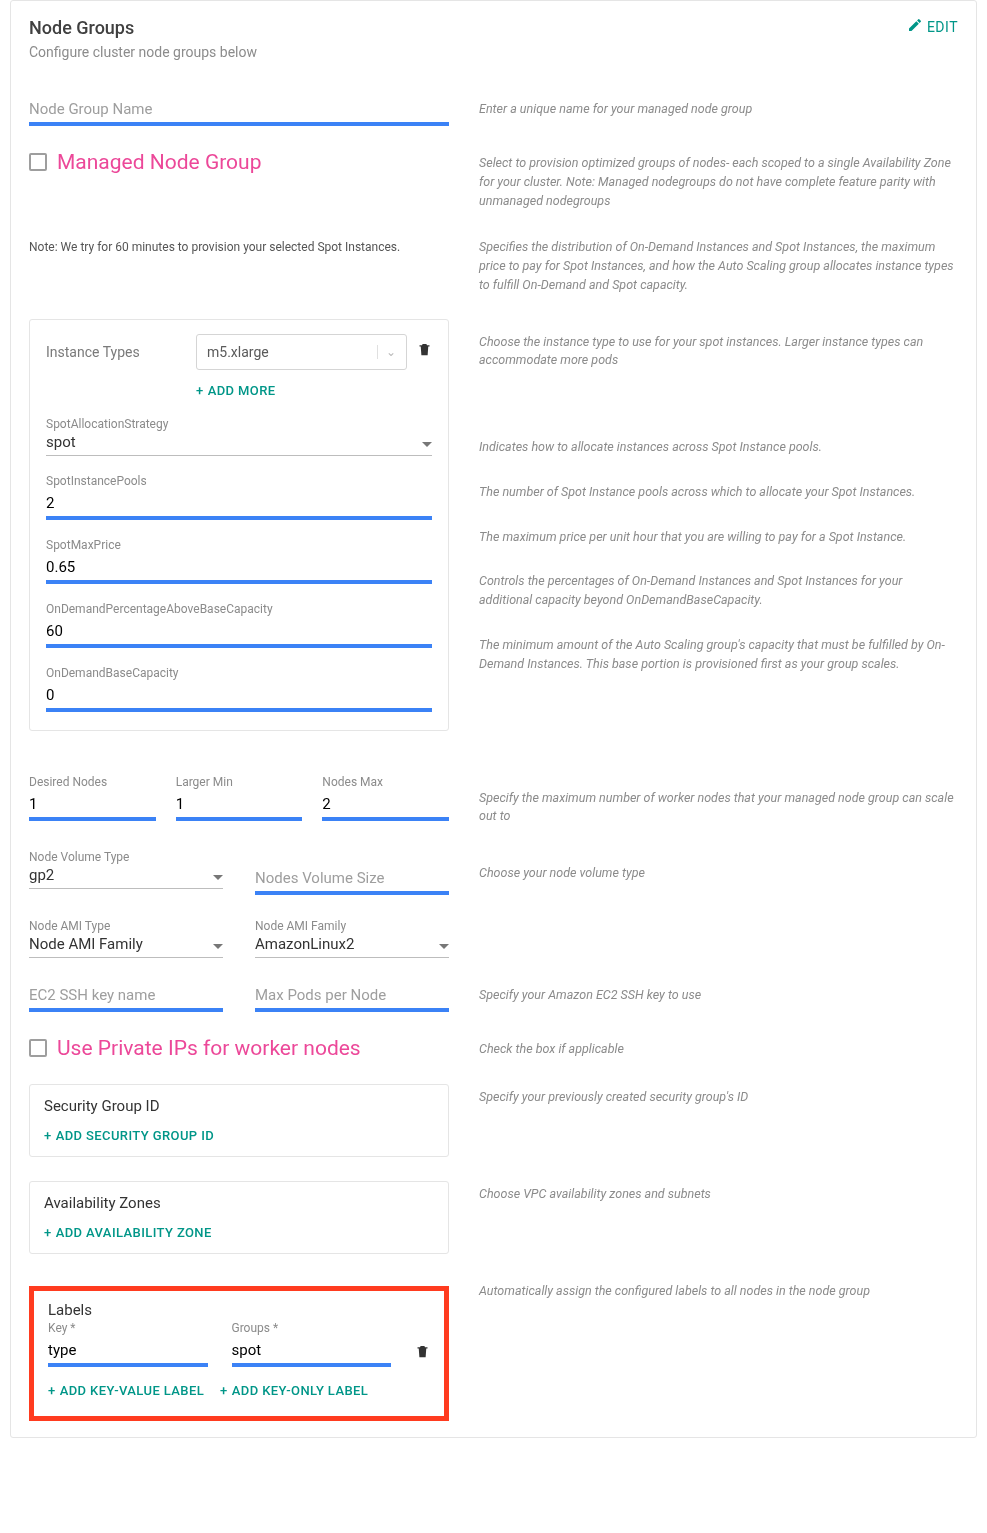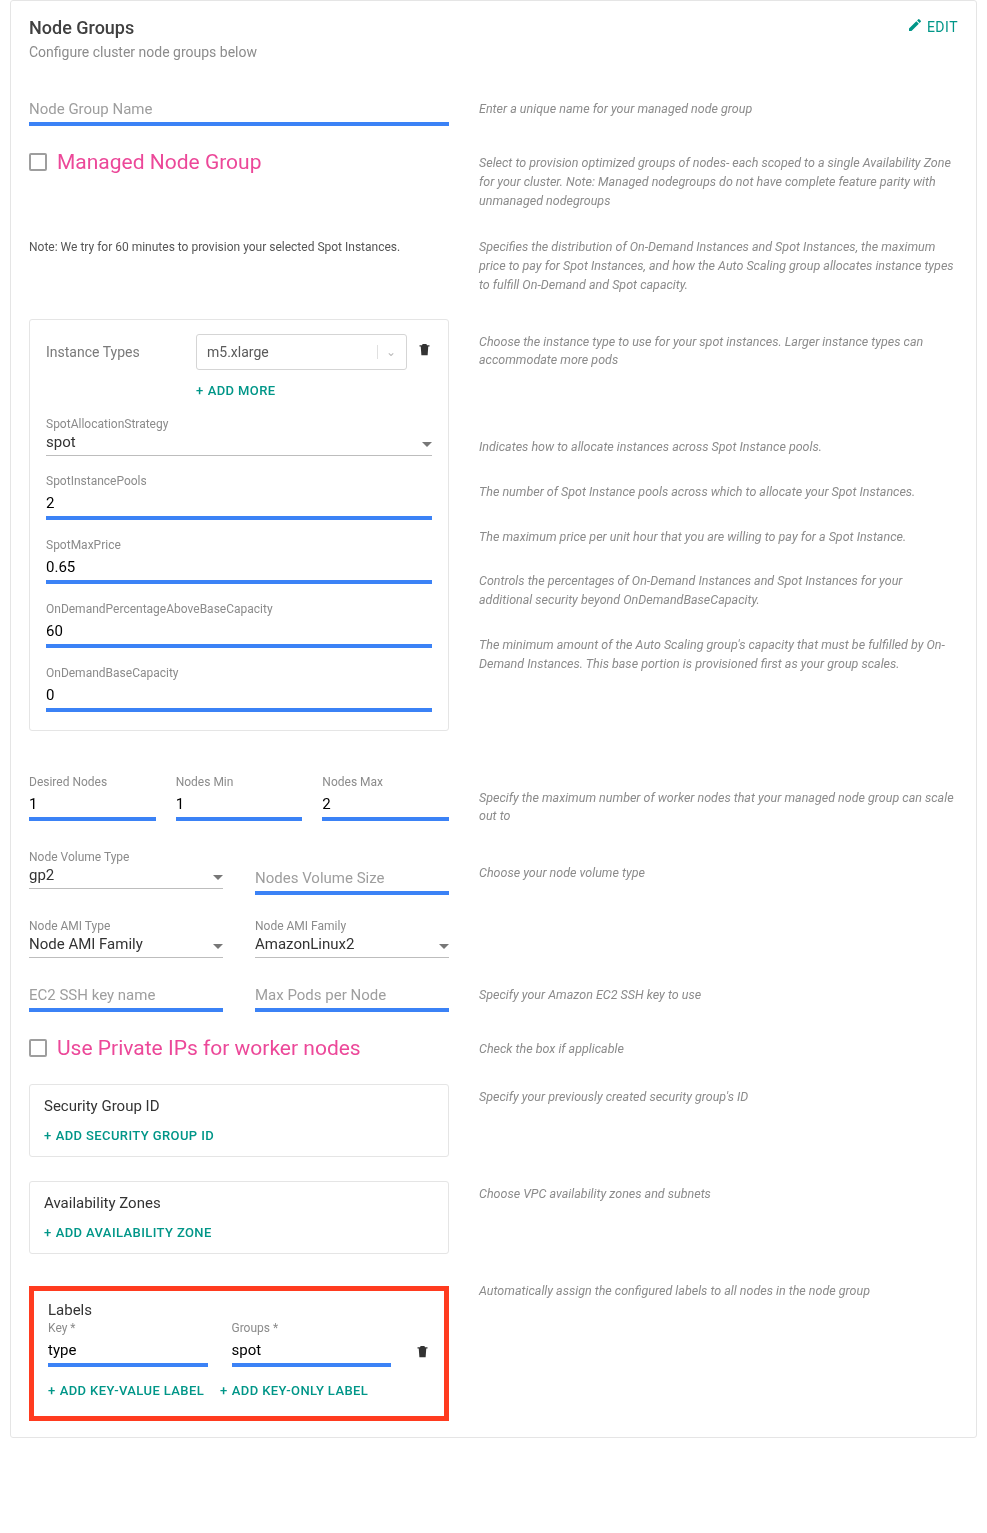--- a/index.html
+++ b/index.html
@@ -124,34 +124,34 @@
         <div class="small-line" style="margin-bottom:0">
           <span class="label-sm">OnDemandBaseCapacity</span>
           <input class="underline-field" value="0" style="">
         </div>
       </div>
       <div class="right-col" style="display:flex;flex-direction:column;gap:40px;padding-top:14px">
         <div>Choose the instance type to use for your spot instances. Larger instance types can accommodate more pods</div>
         <div style="margin-top:28px">Indicates how to allocate instances across Spot Instance pools.</div>
         <div style="margin-top:-14px">The number of Spot Instance pools across which to allocate your Spot Instances.</div>
         <div style="margin-top:-14px">The maximum price per unit hour that you are willing to pay for a Spot Instance.</div>
-        <div style="margin-top:-14px">Controls the percentages of On-Demand Instances and Spot Instances for your additional security beyond OnDemandBaseCapacity.</div>
+        <div style="margin-top:-14px">Controls the percentages of On-Demand Instances and Spot Instances for your additional capacity beyond OnDemandBaseCapacity.</div>
         <div style="margin-top:-14px">The minimum amount of the Auto Scaling group's capacity that must be fulfilled by On-Demand Instances. This base portion is provisioned first as your group scales.</div>
       </div>
     </div>
 
     <div class="row">
       <div class="left-col">
         <div class="triple">
           <div class="col">
             <span class="label-sm">Desired Nodes</span>
             <input class="underline-field" value="1" style="">
           </div>
           <div class="col">
-            <span class="label-sm">Nodes Min</span>
+            <span class="label-sm">Larger Min</span>
             <input class="underline-field" value="1" style="">
           </div>
           <div class="col">
             <span class="label-sm">Nodes Max</span>
             <input class="underline-field" value="2" style="">
           </div>
         </div>
       </div>
       <div class="right-col" style="padding-top:14px">Specify the maximum number of worker nodes that your managed node group can scale out to</div>
     </div>

